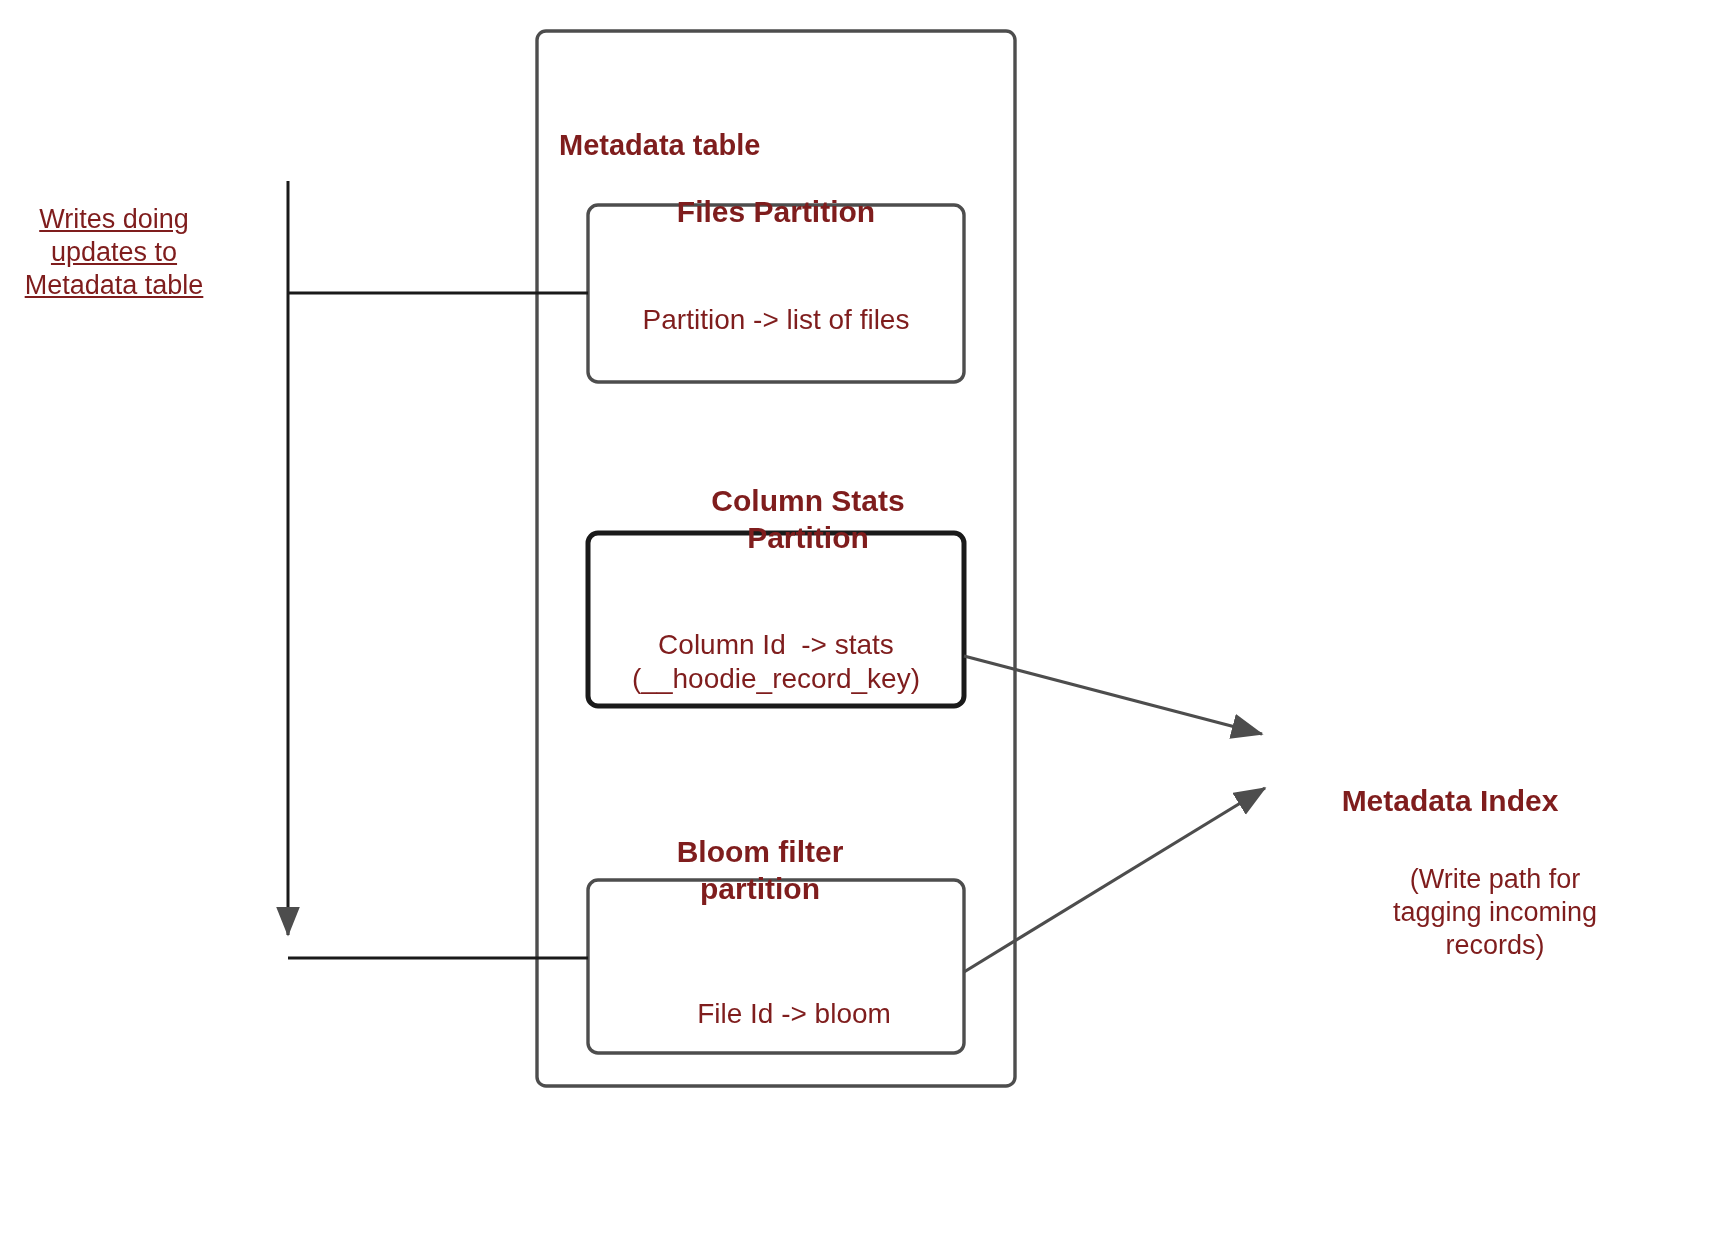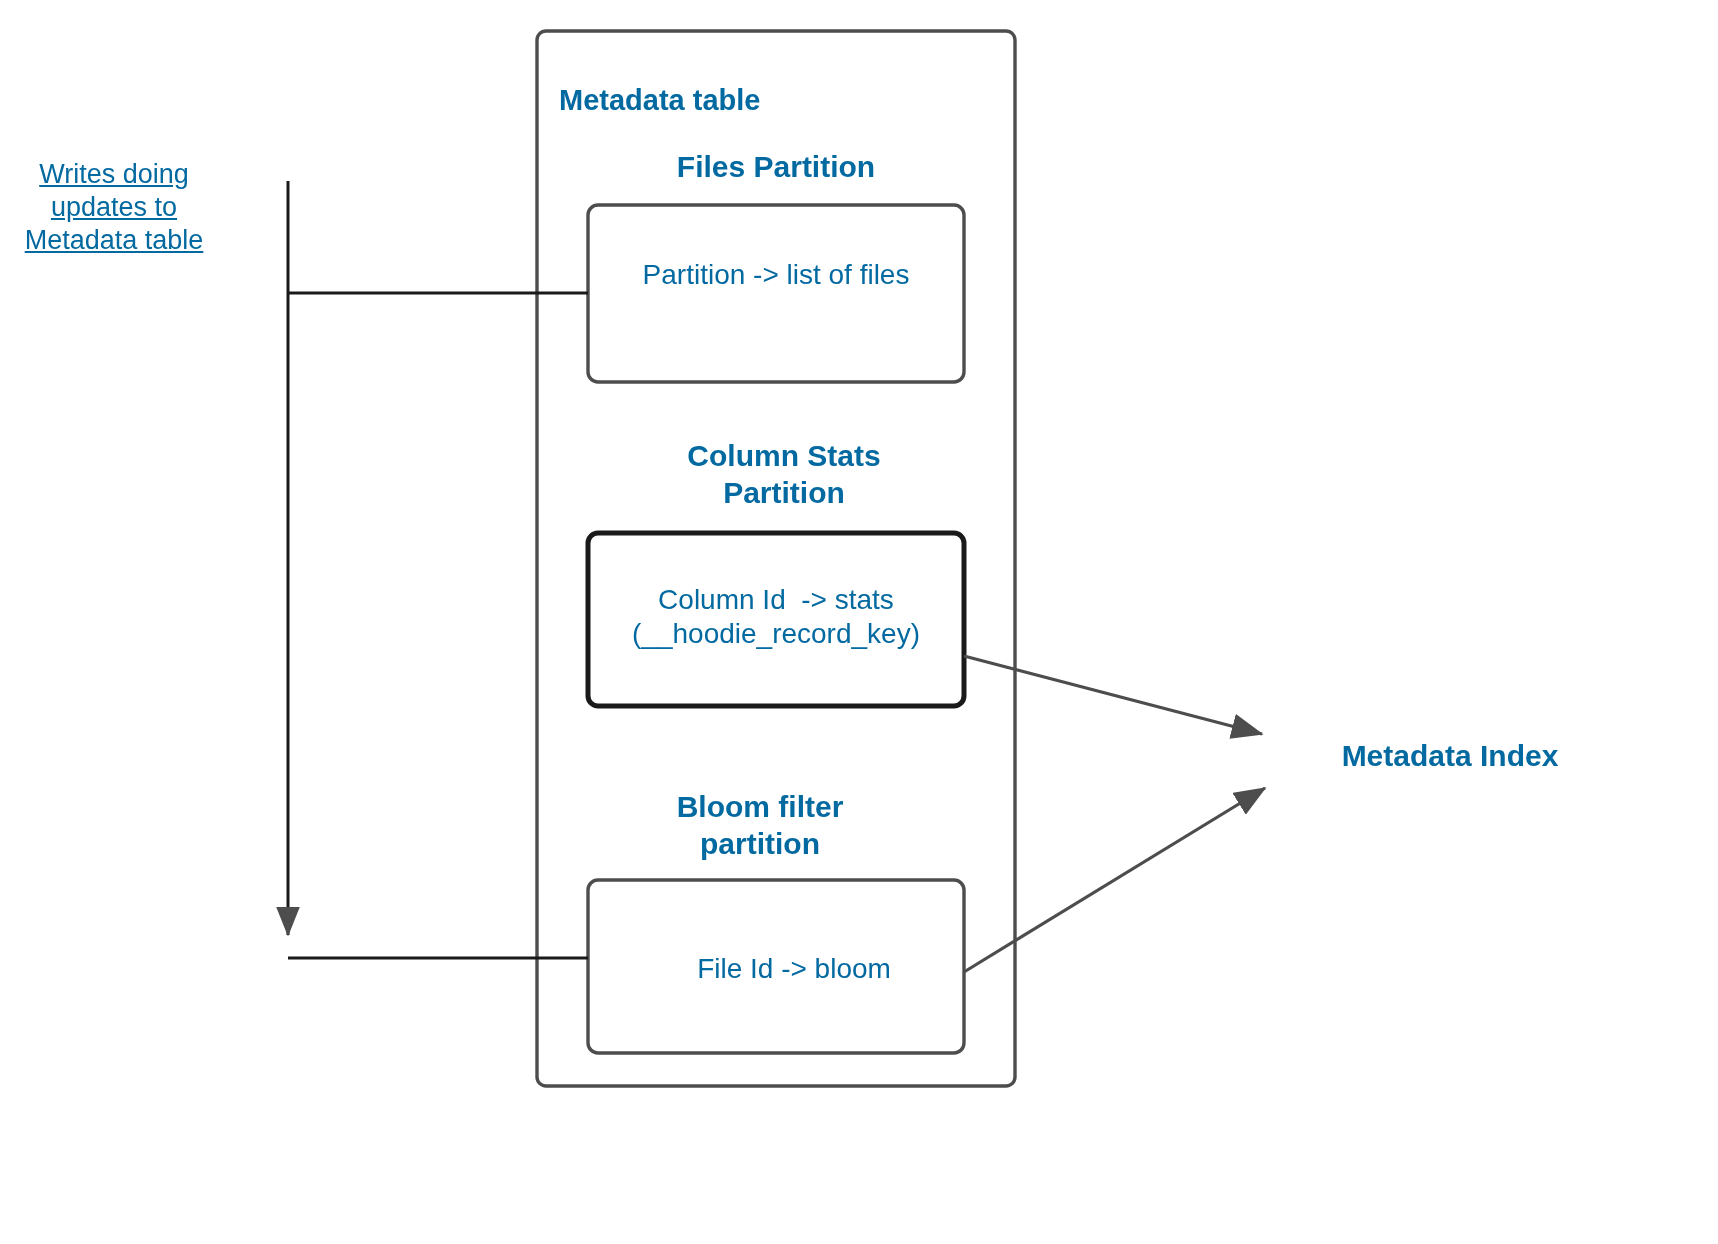--- a/index.html
+++ b/index.html
@@ -1,19 +1,19 @@
 <!DOCTYPE html>
 <html><head>
 <meta charset="utf-8">
 <style>
   html,body{margin:0;padding:0;background:#ffffff;}
   body{font-family:"Liberation Sans", sans-serif;}
   #stage{position:relative;width:1718px;height:1244px;background:#ffffff;overflow:hidden;}
   svg.layer{position:absolute;left:0;top:0;width:1718px;height:1244px;pointer-events:none;}
-  .txt{position:absolute;color:#0369a1;line-height:1.22;text-align:center;white-space:pre-wrap;}
+  .txt{position:absolute;color:#7f1d1d;line-height:1.22;text-align:center;white-space:pre-wrap;margin-top:45px;}
   .left-note{font-size:27px;}
   .mt-title{font-size:29px;font-weight:bold;text-align:left;}
   .part-title{font-size:30px;font-weight:bold;}
   .box-text{font-size:28px;}
   .idx-title{font-size:30px;font-weight:bold;}
   .idx-note{font-size:27px;}
 </style>
 </head>
 <body>
 
@@ -50,24 +50,27 @@
 
   <div class="txt left-note" style="left:14px;top:158px;width:200px;text-decoration:underline;">Writes doing
 updates to
 Metadata table</div>
 
   <div class="txt mt-title" style="left:559px;top:83px;width:320px;">Metadata table</div>
 
   <div class="txt part-title" style="left:588px;top:149px;width:376px;">Files Partition</div>
   <div class="txt box-text" style="left:590px;top:258px;width:372px;">Partition -&gt; list of files</div>
 
-  <div class="txt part-title" style="left:596px;top:438px;width:376px;text-align:center;">Column Stats
+  <div class="txt part-title" style="left:620px;top:438px;width:376px;text-align:center;">Column Stats
 Partition</div>
   <div class="txt box-text" style="left:590px;top:583px;width:372px;">Column Id  -&gt; stats
 (__hoodie_record_key)</div>
 
   <div class="txt part-title" style="left:572px;top:789px;width:376px;">Bloom filter
 partition</div>
   <div class="txt box-text" style="left:590px;top:952px;width:408px;">File Id -&gt; bloom</div>
 
   <div class="txt idx-title" style="left:1245px;top:738px;width:410px;">Metadata Index</div>
+  <div class="txt idx-note" style="left:1300px;top:818px;width:390px;">(Write path for
+tagging incoming
+records)</div>
 
 </div>
 
 </body></html>

